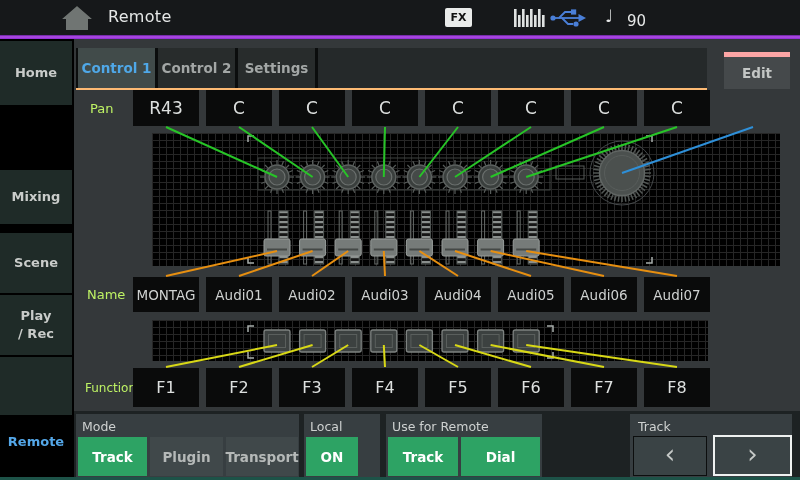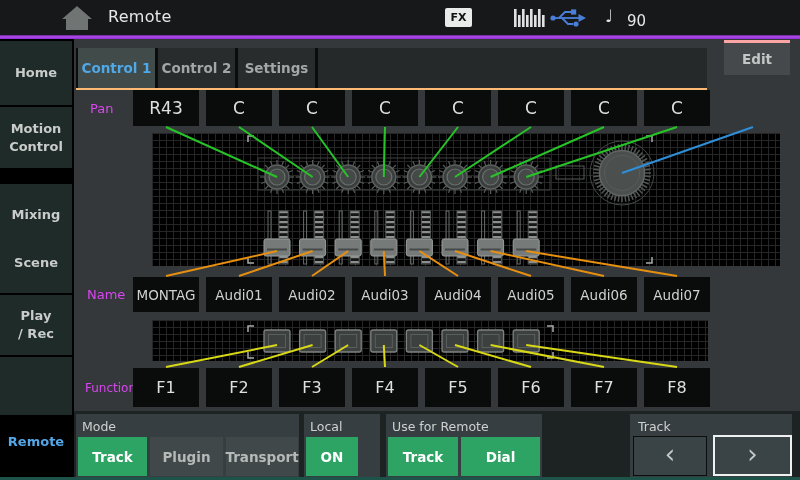--- a/index.html
+++ b/index.html
@@ -23,23 +23,23 @@
              display:flex;align-items:center;justify-content:center;text-align:center;white-space:pre-line;line-height:1.35;}
   .side-remote{position:absolute;left:0;top:391px;width:72px;height:22px;color:#54a7e8;font-size:13px;font-weight:bold;
                display:flex;align-items:center;justify-content:center;}
   
   .main-bg{position:absolute;left:74px;top:39px;width:726px;height:441px;background:#34383a;}
   .tabrow{position:absolute;left:76px;top:48px;width:631px;height:40px;background:#0b0d0d;border-bottom:2px solid #fdba74;}
   .tab{position:absolute;top:0;height:40px;width:77px;display:flex;align-items:center;justify-content:center;
        font-size:13.5px;font-weight:bold;background:#282c2c;color:#a3a7a6;}
   .tab.active{background:#414b4a;color:#4fa8e8;}
   .tab-filler{position:absolute;top:0;left:242px;width:389px;height:40px;background:#25292a;}
-  .edit-btn{position:absolute;left:724px;top:40px;width:66px;height:32px;background:#45494b;border-top:3px solid #fca5a5;
+  .edit-btn{position:absolute;left:724px;top:52px;width:66px;height:32px;background:#45494b;border-top:5px solid #fca5a5;
             color:#c3c6c5;font-size:13.5px;font-weight:bold;display:flex;align-items:center;justify-content:center;}
-  .row-label{position:absolute;color:#d946ef;display:flex;align-items:center;}
+  .row-label{position:absolute;color:#bef264;display:flex;align-items:center;}
   .box{position:absolute;background:#0a0b0b;display:flex;align-items:center;justify-content:center;color:#dde0df;}
   .pan-box{top:90px;width:66px;height:36px;font-size:17px;}
   .name-box{top:277px;width:66px;height:35px;font-size:13.5px;color:#cfd2d1;}
   .fn-box{top:368px;width:66px;height:39px;font-size:16px;}
   .dial-box{left:722px;top:90px;width:68px;height:35px;background:#0a0b0b;border:1px solid #5c6062;color:#c8cacb;
             font-size:17px;display:flex;align-items:center;justify-content:center;}
   .panel{position:absolute;background-color:#000;
          background-image:linear-gradient(#262626 1px,transparent 1px),linear-gradient(90deg,#262626 1px,transparent 1px);
          background-size:7px 7px;}
   #panel-upper{left:152px;top:133px;width:628px;height:133px;}
@@ -94,23 +94,21 @@
         <circle cx="27" cy="17" r="2.6" stroke="none"></circle>
       </g>
     </svg>
     <div class="note-icon">♩</div>
     <div class="tempo">90</div>
   </div>
   <div class="accent-bar"></div>
 
   <div class="sidebar">
     <div class="side-cell" style="top:2px;height:64px">Home</div>
-    <div class="side-cell" style="top:68px;height:61px">Motion
-Control</div>
-    <div class="side-cell" style="top:145px;height:61px">Mixing</div>
+    <div class="side-cell" style="top:131px;height:54px">Mixing</div>
     <div class="side-cell" style="top:194px;height:60px">Scene</div>
     <div class="side-cell" style="top:256px;height:60px">Play
 / Rec</div>
     <div class="side-cell" style="top:318px;height:58px"></div>
     <div class="side-remote">Remote</div>
   </div>
 
   <div class="main-bg"></div>
 
   <div class="tabrow">

